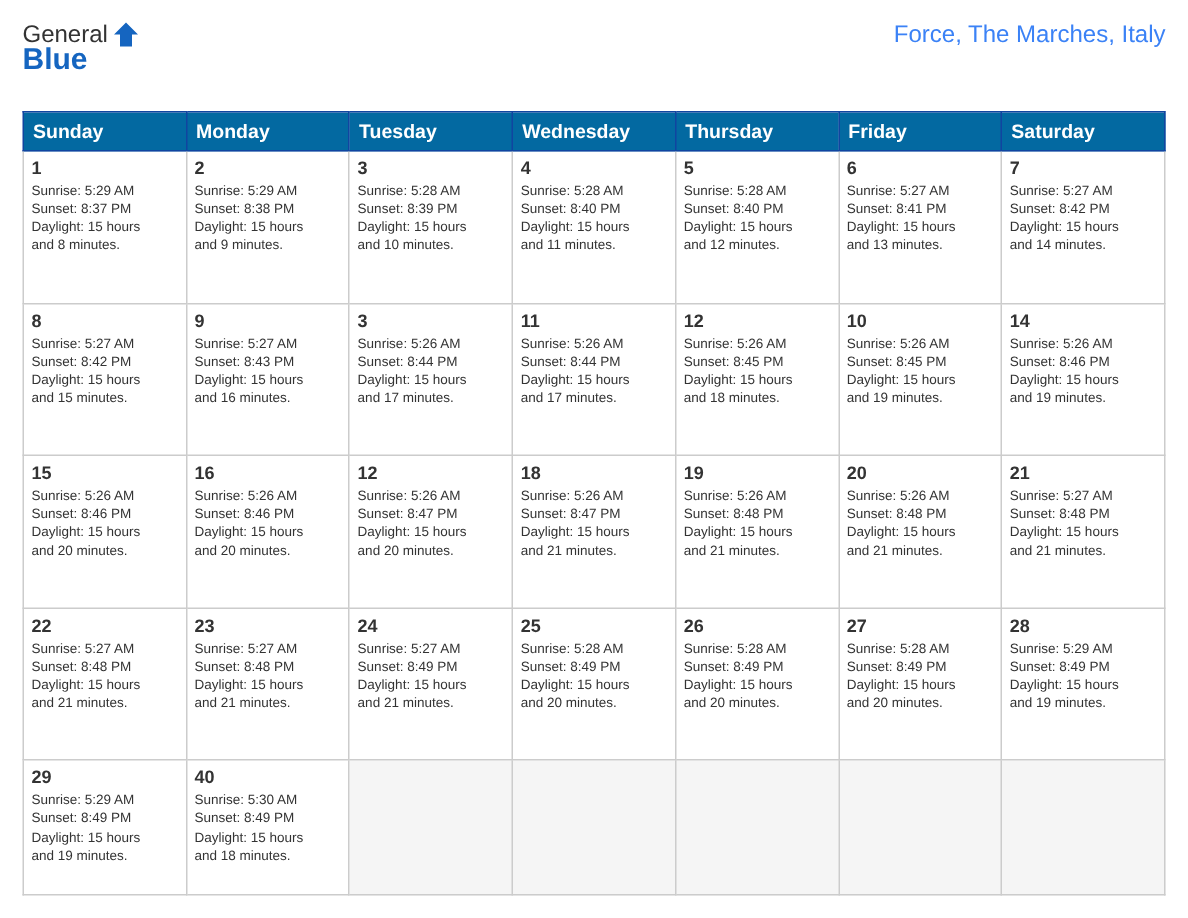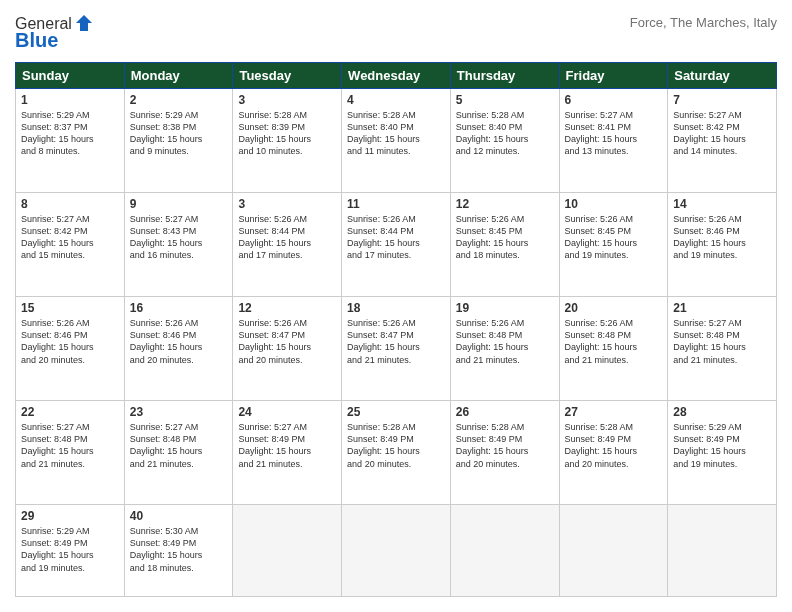--- a/index.html
+++ b/index.html
@@ -9,20 +9,21 @@
       font-family: Arial, sans-serif;
       background: #fff;
       overflow: hidden;
     }
     .page {
       width: 792px;
       height: 612px;
       padding: 15px;
       display: flex;
       flex-direction: column;
+      gap: 12px;
     }
     .header {
       display: flex;
       justify-content: space-between;
       align-items: flex-start;
       margin-bottom: 10px;
     }
     .logo {
       display: flex;
       align-items: center;
@@ -37,32 +38,32 @@
     }
     .title-section {
       text-align: right;
     }
     .month-title {
       font-size: 32px;
       font-weight: bold;
       color: #333;
     }
     .location {
-      font-size: 13px;
-      color: #737373;
+      font-size: 16px;
+      color: #3b82f6;
     }
     .calendar {
       flex: 1;
       border: 1px solid #ccc;
       border-collapse: collapse;
       width: 100%;
       table-layout: fixed;
     }
     .calendar th {
-      background-color: #14532d;
+      background-color: #0369a1;
       color: white;
       text-align: left;
       padding: 5px 6px;
       font-size: 13px;
       font-weight: bold;
       border: 1px solid #1145a0;
       margin-left: 13px;
     }
     .calendar td {
       vertical-align: top;

